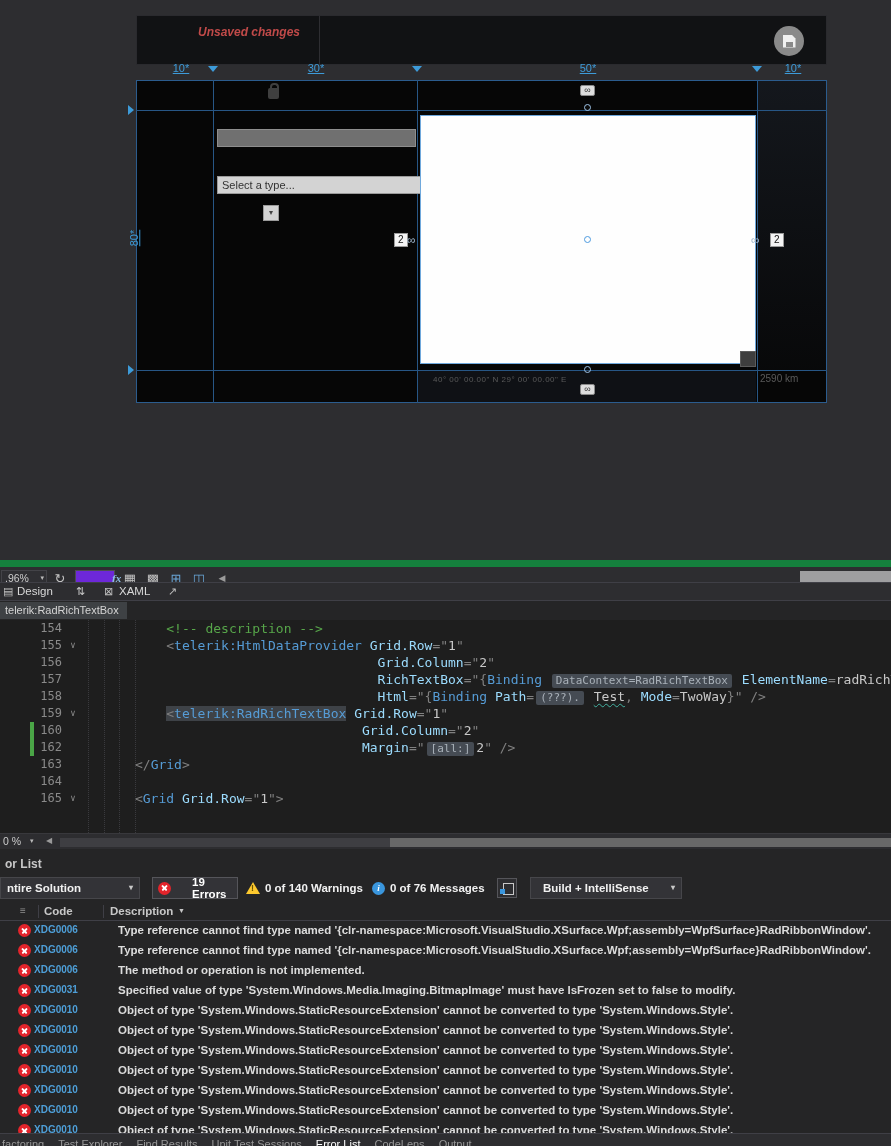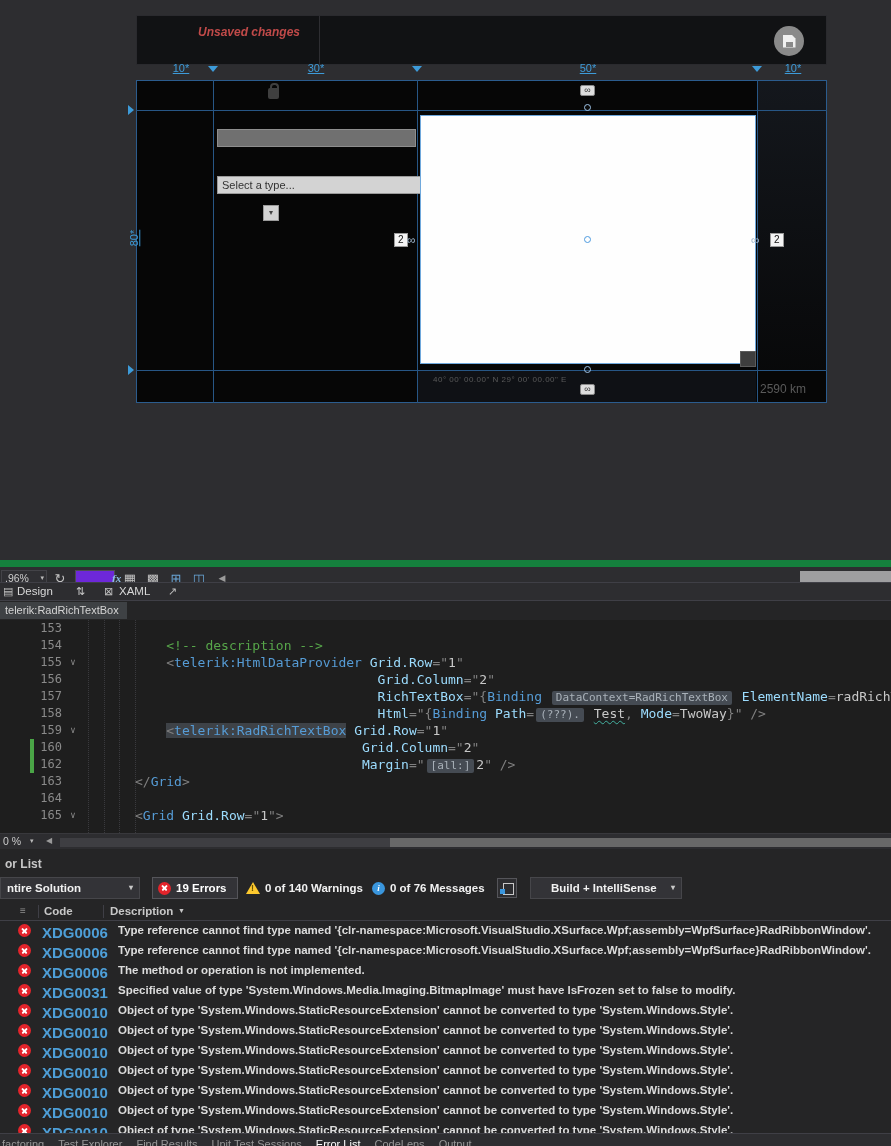--- a/index.html
+++ b/index.html
@@ -38,21 +38,21 @@
   .hd-top{left:584px;top:104px;} .hd-bot{left:584px;top:366px;}
   .hd-center{left:584px;top:236px;border-color:#4D9BE0;background:transparent;}
   .anchor{position:absolute;width:15px;height:11px;background:#DDD;border:1px solid #8A8A8A;border-radius:2px;color:#333;font-size:9px;line-height:9px;text-align:center;box-sizing:border-box;}
   .an-top{left:580px;top:85px;} .an-bot{left:580px;top:384px;}
   .mbadge{position:absolute;height:14px;background:#F4F4F4;border:1px solid #9A9A9A;color:#111;font-size:10px;line-height:12px;padding:0 3px;box-sizing:border-box;}
   .mb-left{left:394px;top:233px;} .mb-right{left:770px;top:233px;}
   .chain{position:absolute;color:#9FB6CC;font-size:12px;line-height:12px;}
   .ch-left{left:407px;top:234px;} .ch-right{left:751px;top:234px;}
   .grip{position:absolute;left:740px;top:351px;width:16px;height:16px;background:#3E3E3E;border:1px solid #5C5C5C;box-sizing:border-box;}
   .coords{position:absolute;left:433px;top:375px;font-size:8px;color:#5A5A5A;letter-spacing:.5px;}
-  .scalelab{position:absolute;left:760px;top:382px;font-size:12px;color:#5A5A5A;}
+  .scalelab{position:absolute;left:760px;top:373px;font-size:10px;color:#5A5A5A;}
   
   #dtoolbar{position:absolute;left:0;top:560px;width:891px;height:22px;background:#2D2D30;border-top:7px solid #15803d;box-sizing:border-box;}
   .zoom-combo{position:absolute;left:1px;top:3px;width:46px;height:16px;border:1px solid #434348;background:#2F2F33;box-sizing:border-box;font-size:10.5px;color:#CCC;padding-left:3px;line-height:14px;}
   .zoom-combo .caret{position:absolute;right:2px;top:0;font-size:7px;line-height:14px;color:#BBB;}
   #dt-icons{position:absolute;left:52px;top:0;height:22px;display:flex;align-items:center;gap:7px;}
   .tbi{min-width:16px;text-align:center;color:#C2C2C2;font-size:13px;line-height:17px;}
   .tbi.boxed{border:1px solid #4D4D52;background:#6d28d9;font:italic bold 11px/15px "Liberation Serif",serif;width:40px;height:17px;min-width:0;color:#8FC0E8;box-sizing:border-box;padding-left:36px;}
   .tbi.accent{color:#6AA7D8;}
   .tbi.small{font-size:9px;color:#9A9A9A;}
   .dt-scroll{position:absolute;left:800px;top:4px;width:91px;height:11px;background:#9E9EA0;}
@@ -86,45 +86,45 @@
   .eb-caret{position:absolute;left:30px;top:3px;font-size:7px;color:#BBB;}
   .eb-left{position:absolute;left:46px;top:2px;font-size:8px;color:#999;}
   .eb-track{position:absolute;left:60px;top:4px;width:831px;height:9px;background:#3E3E42;}
   .eb-thumb{position:absolute;left:330px;top:0;width:501px;height:9px;background:#686868;}
   
   #errorlist{position:absolute;left:0;top:849px;width:891px;height:297px;background:#252526;overflow:hidden;font-weight:bold;}
   .el-title{position:absolute;left:5px;top:8px;font-size:12px;color:#C8C8C8;}
   .el-toolbar{position:absolute;left:0;top:27px;width:891px;height:24px;}
   .scope-select{position:absolute;left:0;top:1px;width:140px;height:22px;background:#333337;border:1px solid #46464A;box-sizing:border-box;color:#F1F1F1;font-size:11.5px;line-height:20px;padding-left:6px;}
   .sel-caret{position:absolute;right:6px;top:0;line-height:20px;font-size:8px;color:#C8C8C8;}
-  .errors-btn{position:absolute;left:152px;top:1px;width:86px;height:22px;background:#333337;border:1px solid #55555A;box-sizing:border-box;display:flex;align-items:center;gap:5px;padding-left:5px;color:#FFF;font-size:11.5px;}
+  .errors-btn{position:absolute;left:152px;top:1px;width:86px;height:22px;background:#333337;border:1px solid #55555A;box-sizing:border-box;display:flex;align-items:center;gap:21px;padding-left:5px;color:#FFF;font-size:11.5px;}
   .stat-group{position:absolute;top:1px;height:22px;display:flex;align-items:center;gap:5px;color:#F1F1F1;font-size:11.5px;}
   .warn-group{left:246px;} .msg-group{left:372px;}
   .xdot{width:13px;height:13px;border-radius:50%;background:#E3242B;position:relative;flex:0 0 auto;}
   .xdot::before,.xdot::after{content:"";position:absolute;left:3px;top:5.7px;width:7px;height:1.5px;background:#FFF;border-radius:1px;}
   .xdot::before{transform:rotate(45deg);} .xdot::after{transform:rotate(-45deg);}
   .warn-tri{position:relative;width:0;height:0;border-left:7px solid transparent;border-right:7px solid transparent;border-bottom:12px solid #FDC92E;flex:0 0 auto;}
   .warn-tri::after{content:"!";position:absolute;left:-2px;top:1px;font:bold 9px "Liberation Sans",sans-serif;color:#6B5400;}
   .info-dot{width:13px;height:13px;border-radius:50%;background:#3A96DD;position:relative;flex:0 0 auto;}
   .info-dot::after{content:"i";position:absolute;left:0;top:0;width:13px;text-align:center;font:italic bold 9px/13px "Liberation Serif",serif;color:#FFF;}
   .filter-btn{position:absolute;left:497px;top:2px;width:20px;height:20px;border:1px solid #55555A;background:#2D2D30;box-sizing:border-box;}
   .filter-glyph{position:absolute;left:5px;top:4px;width:9px;height:10px;border:1px solid #C8C8C8;}
   .filter-dot{position:absolute;left:2px;top:10px;width:5px;height:5px;background:#3A96DD;}
-  .build-select{position:absolute;left:530px;top:1px;width:152px;height:22px;background:#333337;border:1px solid #46464A;box-sizing:border-box;color:#F1F1F1;font-size:11.5px;line-height:20px;padding-left:20px;}
+  .build-select{position:absolute;left:530px;top:1px;width:152px;height:22px;background:#333337;border:1px solid #46464A;box-sizing:border-box;color:#F1F1F1;font-size:11.5px;line-height:20px;padding-left:12px;}
   .el-header{position:absolute;left:0;top:54px;width:891px;height:18px;border-bottom:1px solid #3F3F46;box-sizing:border-box;color:#C8C8C8;font-size:11.5px;}
   .hd-sev{position:absolute;left:20px;top:2px;font-size:10px;color:#909090;}
   .hd-code{position:absolute;left:44px;top:2px;}
   .hd-desc{position:absolute;left:110px;top:2px;}
   .hd-sort{position:absolute;left:178px;top:4px;font-size:7px;color:#C8C8C8;}
   .hd-div{position:absolute;top:2px;width:1px;height:13px;background:#3F3F46;}
   .hdv0{left:38px}.hdv1{left:103px}
   #error-rows{position:absolute;left:0;top:72px;width:891px;}
   .erow{position:relative;height:20px;}
   .row-dot{position:absolute;left:18px;top:3px;}
-  .ecode{position:absolute;left:42px;top:3px;font-size:15px;color:#4E9FD8;}
+  .ecode{position:absolute;left:34px;top:3px;font-size:10px;color:#4E9FD8;}
   .edesc{position:absolute;left:118px;top:3px;font-size:11.5px;color:#DCDCDC;white-space:nowrap;}
   
   #tabsbar{position:absolute;left:0;top:1133px;width:891px;height:24px;background:#2D2D30;border-top:1px solid #3F3F46;box-sizing:border-box;display:flex;align-items:flex-start;padding-left:2px;column-gap:14px;}
   .btab{font-size:11px;line-height:16px;color:#989898;padding-top:2px;white-space:nowrap;}
   .btab.active{color:#FFF;text-decoration:underline;}
 </style>
 </head>
 <body>
 
 <div id="root">
@@ -213,21 +213,20 @@
   <section id="crumbbar">
     <span class="crumb-chip">telerik:RadRichTextBox</span>
   </section>
 
   <section id="editor">
     <span class="guide g0"></span>
     <span class="guide g1"></span>
     <span class="guide g2"></span>
     <span class="guide g3"></span>
     <div id="code-lines">
-        <div class="cl"><span class="ln">153</span><span class="codetxt"></span></div>
         <div class="cl"><span class="ln">154</span><span class="codetxt"><span class="sg-p">          </span><span class="sg-c">&lt;!-- description --&gt;</span></span></div>
         <div class="cl"><span class="ln">155</span><span class="fold">∨</span><span class="codetxt"><span class="sg-p">          </span><span class="sg-d">&lt;</span><span class="sg-t">telerik:HtmlDataProvider</span><span class="sg-p"> </span><span class="sg-a">Grid.Row</span><span class="sg-d">="</span><span class="sg-v">1</span><span class="sg-d">"</span></span></div>
         <div class="cl"><span class="ln">156</span><span class="codetxt"><span class="sg-p">                                     </span><span class="sg-a">Grid.Column</span><span class="sg-d">="</span><span class="sg-v">2</span><span class="sg-d">"</span></span></div>
         <div class="cl"><span class="ln">157</span><span class="codetxt"><span class="sg-p">                                     </span><span class="sg-a">RichTextBox</span><span class="sg-d">="{</span><span class="sg-t">Binding</span><span class="sg-p"> </span><span class="sg-h">DataContext=RadRichTextBox</span><span class="sg-p"> </span><span class="sg-a">ElementName</span><span class="sg-d">=</span><span class="sg-v">radRichTextBo</span></span></div>
         <div class="cl"><span class="ln">158</span><span class="codetxt"><span class="sg-p">                                     </span><span class="sg-a">Html</span><span class="sg-d">="{</span><span class="sg-t">Binding</span><span class="sg-p"> </span><span class="sg-a">Path</span><span class="sg-d">=</span><span class="sg-h">(???).</span><span class="sg-p"> </span><span class="sg-v sg-u">Test</span><span class="sg-d">,</span><span class="sg-p"> </span><span class="sg-a">Mode</span><span class="sg-d">=</span><span class="sg-v">TwoWay</span><span class="sg-d">}" /&gt;</span></span></div>
         <div class="cl"><span class="ln">159</span><span class="fold">∨</span><span class="codetxt"><span class="sg-p">          </span><span class="sg-d sg-bg">&lt;</span><span class="sg-t sg-bg">telerik:RadRichTextBox</span><span class="sg-p"> </span><span class="sg-a">Grid.Row</span><span class="sg-d">="</span><span class="sg-v">1</span><span class="sg-d">"</span></span></div>
         <div class="cl"><span class="ln">160</span><span class="chg"></span><span class="codetxt"><span class="sg-p">                                   </span><span class="sg-a">Grid.Column</span><span class="sg-d">="</span><span class="sg-v">2</span><span class="sg-d">"</span></span></div>
         <div class="cl"><span class="ln">162</span><span class="chg"></span><span class="codetxt"><span class="sg-p">                                   </span><span class="sg-a">Margin</span><span class="sg-d">="</span><span class="sg-h">[all:]</span><span class="sg-v">2</span><span class="sg-d">" /&gt;</span></span></div>
         <div class="cl"><span class="ln">163</span><span class="codetxt"><span class="sg-p">      </span><span class="sg-d">&lt;/</span><span class="sg-t">Grid</span><span class="sg-d">&gt;</span></span></div>
         <div class="cl"><span class="ln">164</span><span class="codetxt"></span></div>

